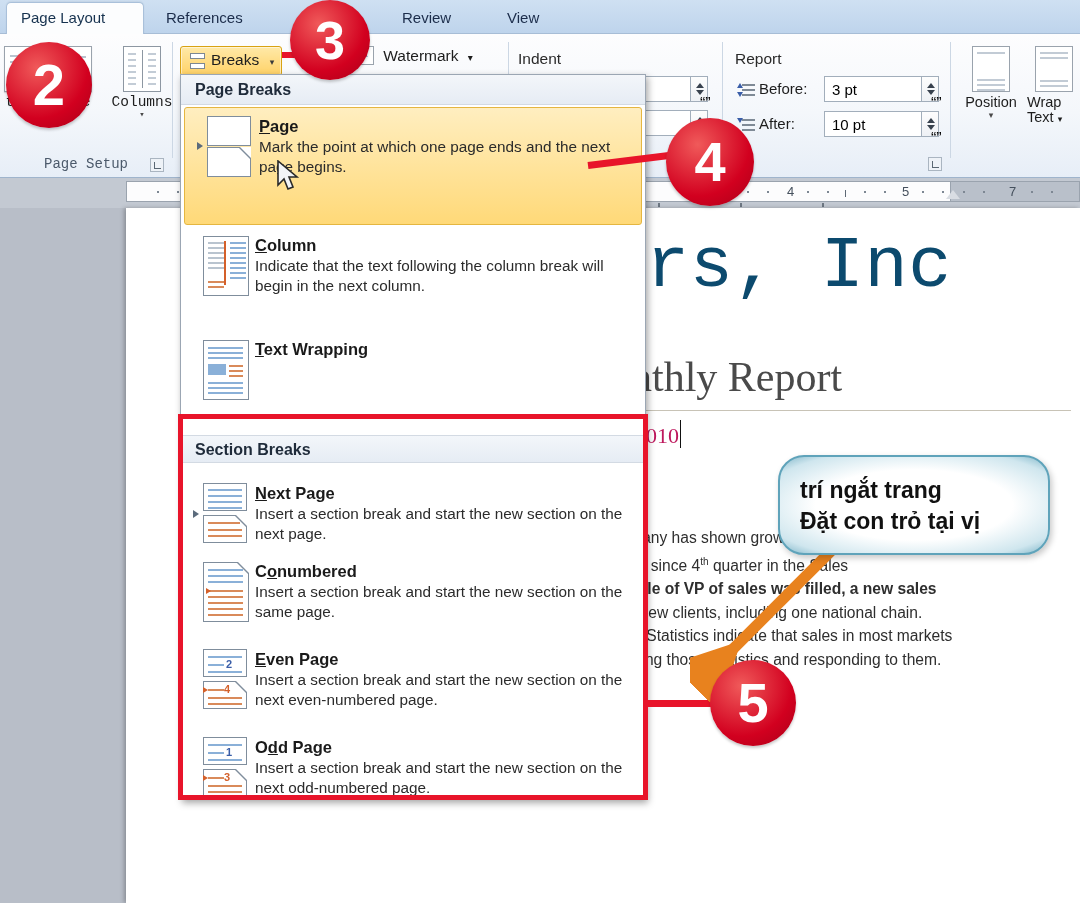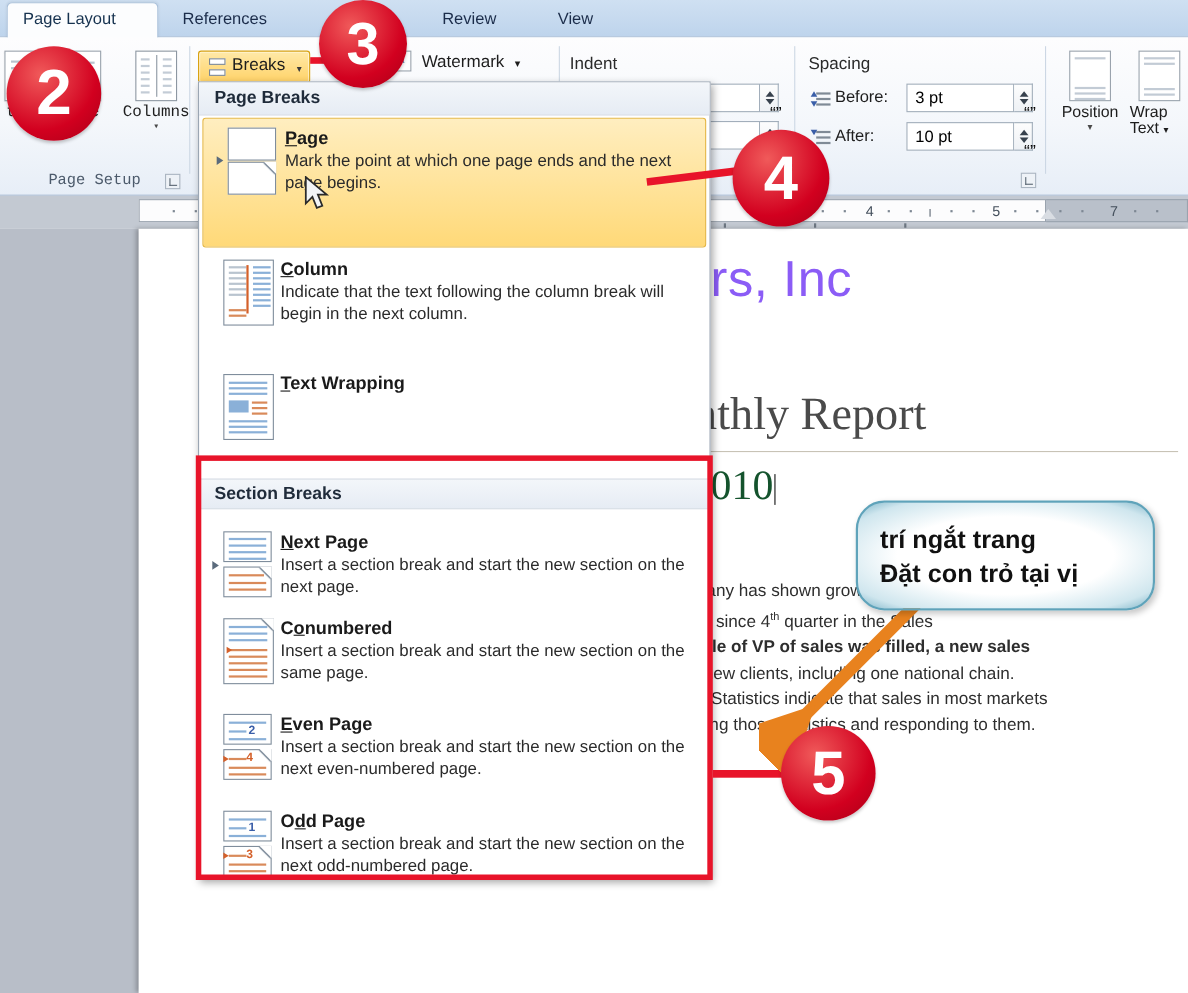--- a/index.html
+++ b/index.html
@@ -183,35 +183,35 @@
   .doc-area {
     position: absolute; left: 0; top: 208px; width: 1080px; height: 695px;
     background: #b8bec8;
   }
   .page {
     position: absolute; left: 126px; top: 0; width: 954px; height: 695px;
     background: #ffffff; box-shadow: -2px 0 4px rgba(0,0,0,.25);
   }
   .doc-title {
     position: absolute; left: 520px; top: 18px;
-    font-family: Liberation Sans, sans-serif; font-size: 46px; color: #8b5cf6;
+    font-family: Liberation Mono, monospace; font-size: 72px; color: #0c4a6e;
     letter-spacing: .5px; white-space: nowrap;
   }
   .doc-subtitle {
     position: absolute; left: 505px; top: 145px;
     font-family: "Liberation Serif", serif; font-size: 42px; color: #4a4a4a;
     white-space: nowrap;
   }
   .doc-rule {
     position: absolute; left: 485px; top: 202px; width: 460px; height: 1px;
     background: #c8c3b6;
   }
   .doc-date {
     position: absolute; left: 520px; top: 212px;
-    font-family: "Liberation Serif", serif; font-size: 38px; color: #14532d;
+    font-family: "Liberation Serif", serif; font-size: 22px; color: #be185d;
     white-space: nowrap;
   }
   .caret-bar {
     display: inline-block; width: 1px; height: 28px; background: #111;
     vertical-align: -5px; margin-left: 1px;
   }
   .doc-body {
     position: absolute; left: 108px; top: 318px; width: 850px;
     font-size: 15.6px; line-height: 23.5px; color: #2e2e2e;
   }
@@ -402,21 +402,21 @@
           <q></q>
         </div>
       <div class="blank-box" style="left:586px;top:76px;width:105px;height:26px"></div>
       <div class="spin-arrows" style="left:691px;top:76px">
           <s></s>
           <q></q>
         </div>
 
       <div class="grp-sep" style="left:722px"></div>
 
-      <div class="spacing-label">Spacing</div>
+      <div class="spacing-label">Report</div>
 
       <div class="spin-row" style="left:735px;top:46px">
         <span class="spin-ico">
           <i style="top:1px"></i>
             <i style="top:6px"></i>
             <i style="top:11px"></i>
           <u style="border-bottom:5px solid #3a5ea8;top:0"></u>
           <u style="border-top:5px solid #3a5ea8;top:9px"></u>
         </span>
         <span class="spin-name">Before:</span>

